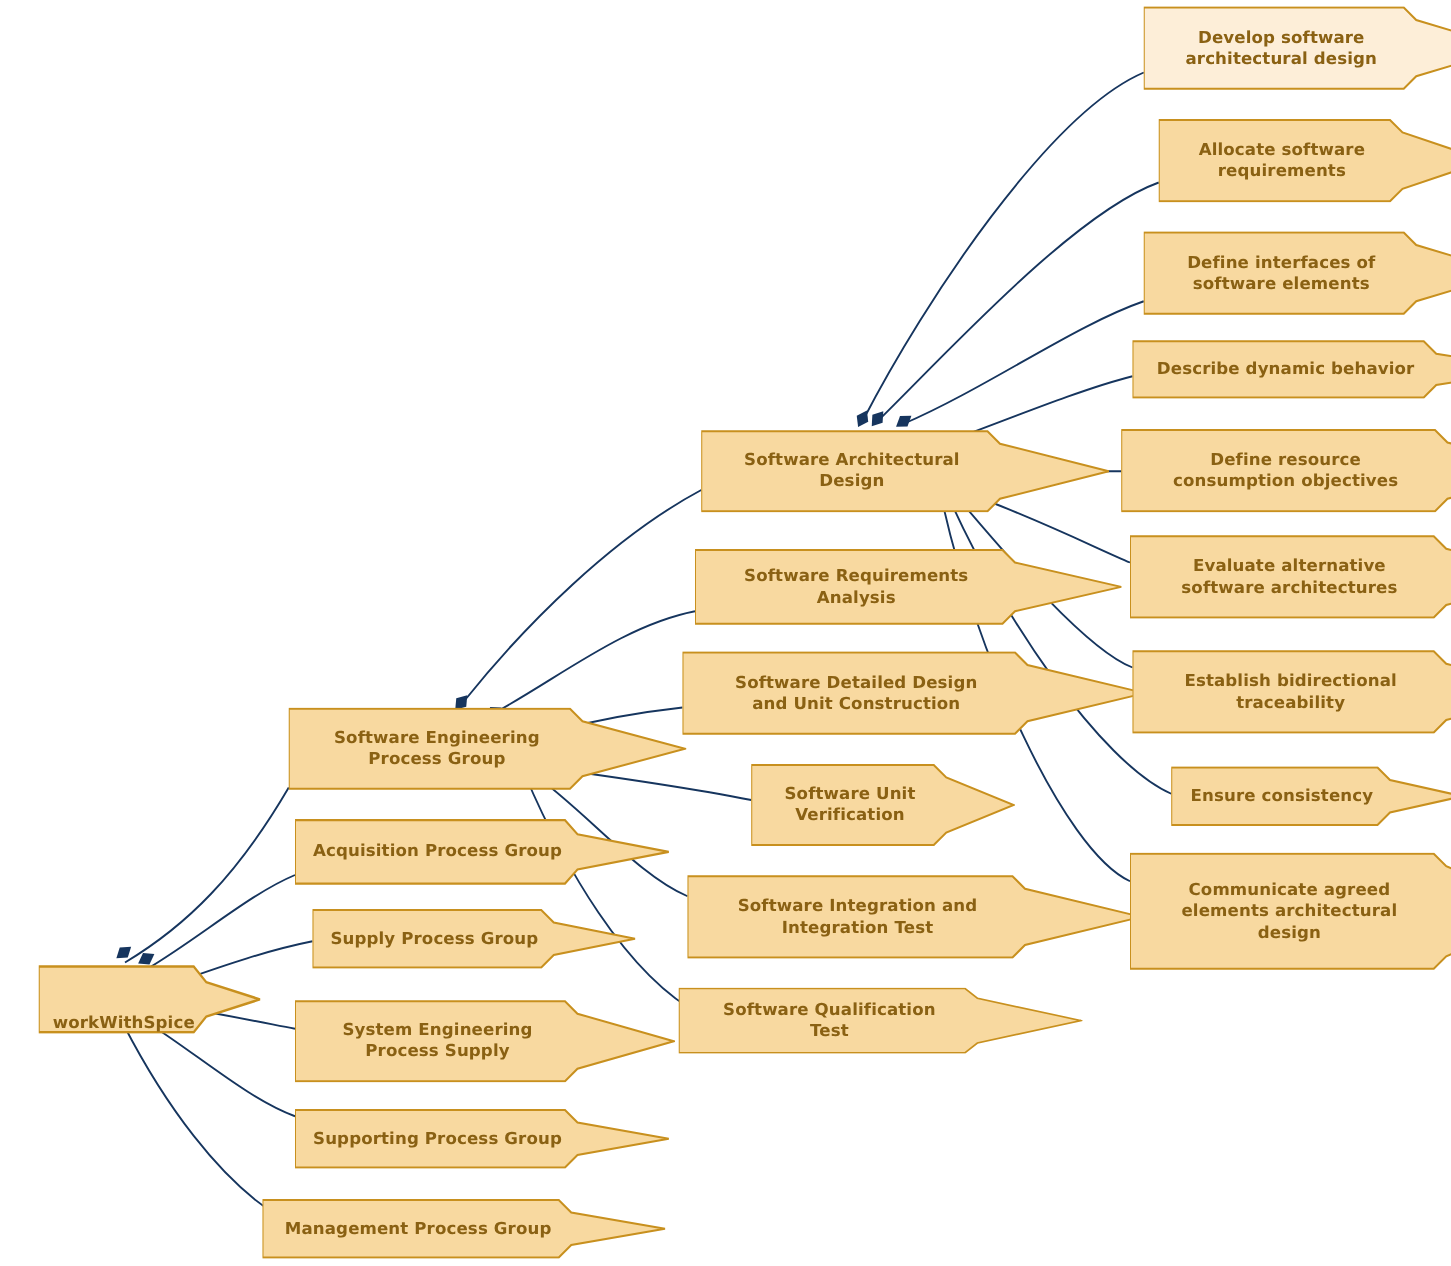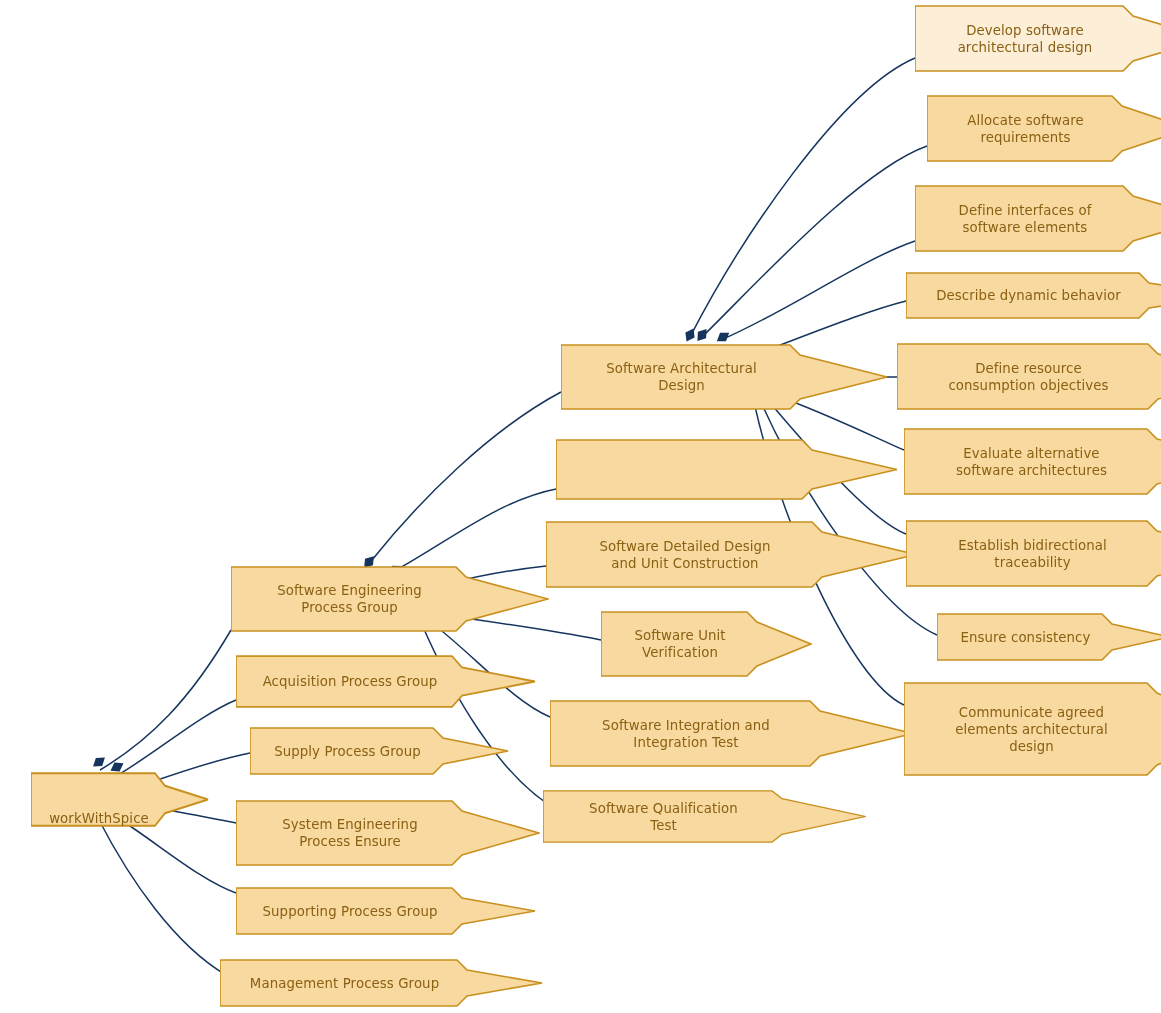--- a/index.html
+++ b/index.html
@@ -38,20 +38,21 @@
     white-space: pre-line;
     padding-left: 6px;
     padding-right: 18%;
     z-index: 2;
   }
   .node .node-label {
     display: block;
     width: 100%;
     position: relative;
     z-index: 3;
+    font-weight: bold;
   }
   .node-shape {
     position: absolute;
     left: 0;
     top: 0;
     width: 100%;
     height: 100%;
     z-index: 1;
   }
 </style>
@@ -155,34 +156,35 @@
 Process Group</span></div>
       <div class="node" style="left: 236px; top: 655px; width: 300px; height: 53px; padding-right: 78px;"><svg class="node-shape" viewBox="0 0 300 47" preserveAspectRatio="none">
           <polygon points="0,1 216,1 226,11 299,23.5 226,36 216,46 0,46" fill="#f8d9a0" stroke="#c8901e" stroke-width="1.6" stroke-linejoin="miter"></polygon>
         </svg><span class="node-label">Acquisition Process Group</span></div>
       <div class="node" style="left: 250px; top: 727px; width: 259px; height: 48px; padding-right: 70px; text-align: center;"><svg class="node-shape" viewBox="0 0 259 48" preserveAspectRatio="none">
           <polygon points="0,1 183,1 193,11 258,24 193,37 183,47 0,47" fill="#f8d9a0" stroke="#c8901e" stroke-width="1.6" stroke-linejoin="miter"></polygon>
         </svg><span class="node-label">Supply Process Group</span></div>
       <div class="node" style="left: 236px; top: 800px; width: 304px; height: 66px; padding-right: 82px;"><svg class="node-shape" viewBox="0 0 304 66" preserveAspectRatio="none">
           <polygon points="0,1 216,1 226,11 303,33 226,55 216,65 0,65" fill="#f8d9a0" stroke="#c8901e" stroke-width="1.6" stroke-linejoin="miter"></polygon>
         </svg><span class="node-label">System Engineering
-Process Ensure</span></div>
+Process Supply</span></div>
       <div class="node" style="left: 236px; top: 887px; width: 300px; height: 48px; padding-right: 78px;"><svg class="node-shape" viewBox="0 0 300 48" preserveAspectRatio="none">
           <polygon points="0,1 216,1 226,11 299,24 226,37 216,47 0,47" fill="#f8d9a0" stroke="#c8901e" stroke-width="1.6" stroke-linejoin="miter"></polygon>
         </svg><span class="node-label">Supporting Process Group</span></div>
-      <div class="node" style="left: 220px; top: 959px; width: 323px; height: 48px; padding-right: 80px;"><svg class="node-shape" viewBox="0 0 323 48" preserveAspectRatio="none">
+      <div class="node" style="left: 210px; top: 959px; width: 323px; height: 48px; padding-right: 80px;"><svg class="node-shape" viewBox="0 0 323 48" preserveAspectRatio="none">
           <polygon points="0,1 237,1 247,11 322,24 247,37 237,47 0,47" fill="#f8d9a0" stroke="#c8901e" stroke-width="1.6" stroke-linejoin="miter"></polygon>
         </svg><span class="node-label">Management Process Group</span></div>
       <div class="node" style="left: 561px; top: 344px; width: 327px; height: 66px; padding-right: 92px;"><svg class="node-shape" viewBox="0 0 327 66" preserveAspectRatio="none">
           <polygon points="0,1 229,1 239,11 326,33 239,55 229,65 0,65" fill="#f8d9a0" stroke="#c8901e" stroke-width="1.6" stroke-linejoin="miter"></polygon>
         </svg><span class="node-label">Software Architectural
 Design</span></div>
       <div class="node" style="left: 556px; top: 439px; width: 342px; height: 61px; padding-right: 90px;"><svg class="node-shape" viewBox="0 0 342 61" preserveAspectRatio="none">
           <polygon points="0,1 246,1 256,11 341,30.5 256,50 246,60 0,60" fill="#f8d9a0" stroke="#c8901e" stroke-width="1.6" stroke-linejoin="miter"></polygon>
-        </svg></div>
+        </svg><span class="node-label">Software Requirements
+Analysis</span></div>
       <div class="node" style="left: 546px; top: 521px; width: 371px; height: 67px; padding-right: 99px;"><svg class="node-shape" viewBox="0 0 371 67" preserveAspectRatio="none">
           <polygon points="0,1 266,1 276,11 370,33.5 276,56 266,66 0,66" fill="#f8d9a0" stroke="#c8901e" stroke-width="1.6" stroke-linejoin="miter"></polygon>
         </svg><span class="node-label">Software Detailed Design
 and Unit Construction</span></div>
       <div class="node" style="left: 601px; top: 611px; width: 211px; height: 66px; padding-right: 59px;"><svg class="node-shape" viewBox="0 0 211 66" preserveAspectRatio="none">
           <polygon points="0,1 146,1 156,11 210,33 156,55 146,65 0,65" fill="#f8d9a0" stroke="#c8901e" stroke-width="1.6" stroke-linejoin="miter"></polygon>
         </svg><span class="node-label">Software Unit
 Verification</span></div>
       <div class="node" style="left: 550px; top: 700px; width: 364px; height: 67px; padding-right: 98px; align-items: center;"><svg class="node-shape" viewBox="0 0 364 67" preserveAspectRatio="none">
           <polygon points="0,1 260,1 270,11 363,33.5 270,56 260,66 0,66" fill="#f8d9a0" stroke="#c8901e" stroke-width="1.6" stroke-linejoin="miter"></polygon>

